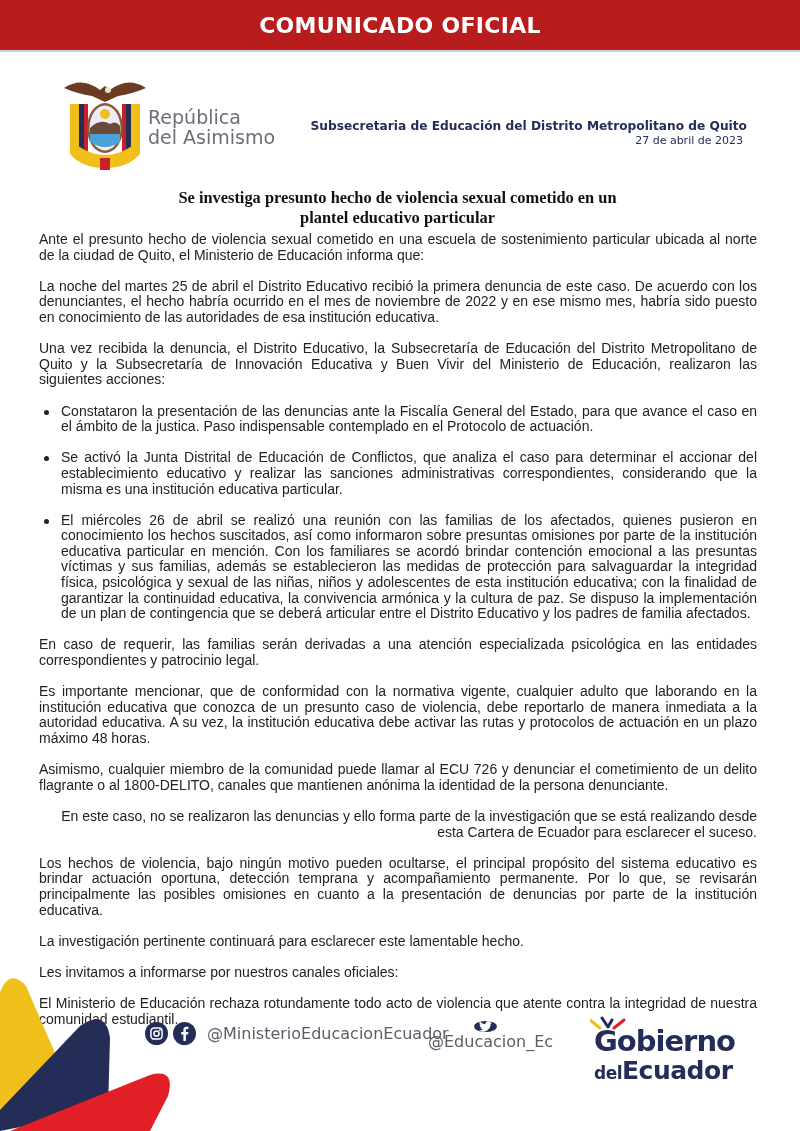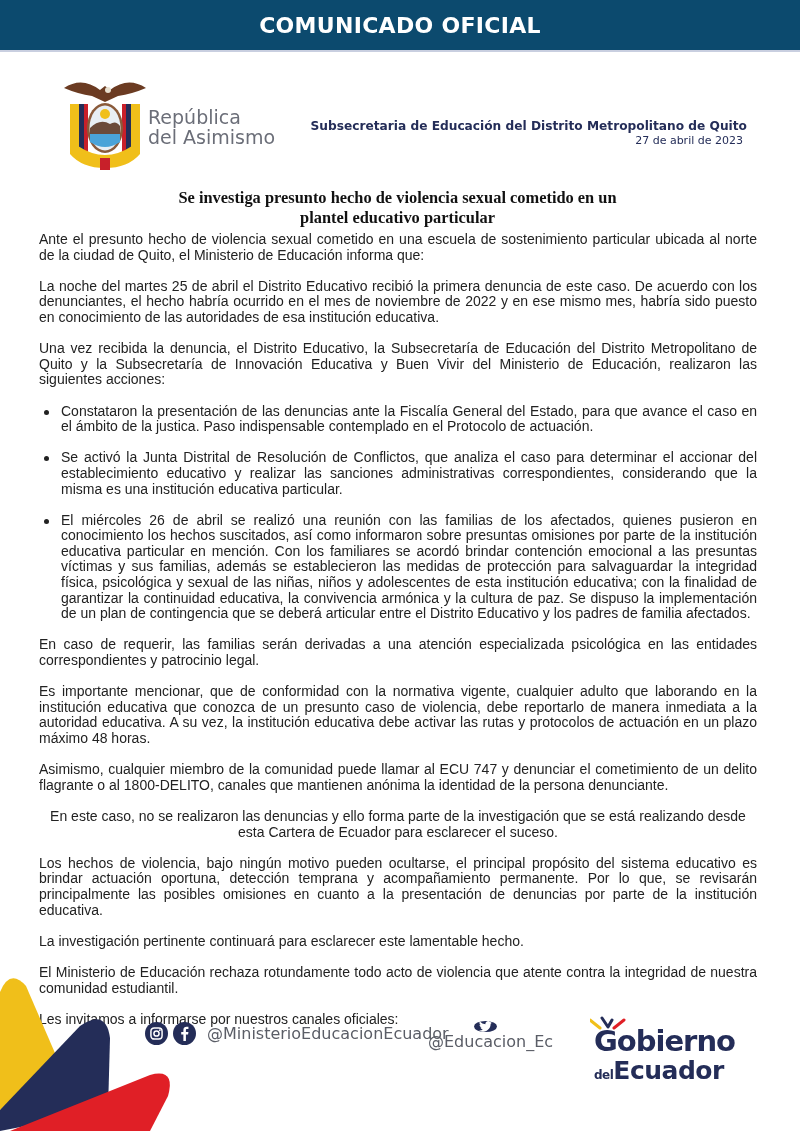--- a/index.html
+++ b/index.html
@@ -1,21 +1,21 @@
 <!DOCTYPE html>
 <html><head>
 <meta charset="utf-8">
 <style>
   * { box-sizing: border-box; margin: 0; padding: 0; }
   html, body { width: 800px; height: 1131px; background: #ffffff; overflow: hidden; }
   body { position: relative; font-family: "Liberation Sans", "DejaVu Sans", sans-serif; color: #222; }
 
   .banner {
     position: absolute; left: 0; top: 0; width: 800px; height: 52px;
-    background: #0c4a6e; border-bottom: 2px solid #c9cfe0;
+    background: #b91c1c; border-bottom: 2px solid #c9cfe0;
     display: flex; align-items: center; justify-content: center;
   }
   .banner-title {
     color: #ffffff; font-family: "DejaVu Sans", sans-serif; font-weight: bold;
     font-size: 22px; letter-spacing: 0.3px;
   }
 
   .coat { position: absolute; left: 62px; top: 76px; width: 86px; height: 96px; }
   .rep-text {
     position: absolute; left: 148px; top: 107px; color: #6b6e78;
@@ -41,41 +41,41 @@
     font-family: "Liberation Sans", sans-serif; font-size: 14px; line-height: 15.6px; color: #222;
     text-align: justify;
   }
   .body-text p { margin-bottom: 15.6px; }
   .body-text ul { list-style: none; margin: 0 0 15.6px 0; }
   .body-text li { position: relative; padding-left: 22px; margin-bottom: 15.6px; }
   .body-text li:last-child { margin-bottom: 0; }
   .body-text li .bullet {
     position: absolute; left: 5px; top: 6px; width: 5px; height: 5px; border-radius: 50%; background: #222;
   }
-  .left { text-align: center; }
+  .left { text-align: right; }
 
   .deco { position: absolute; left: 0; top: 960px; width: 180px; height: 171px; }
 
   .social { position: absolute; top: 1021px; height: 24px; display: flex; align-items: center; }
   .sicon {
     width: 23px; height: 23px; border-radius: 50%; background: #242d58;
     display: flex; align-items: center; justify-content: center; margin-right: 5px;
   }
   .handle { color: #5a5d66; font-family: "DejaVu Sans", sans-serif; font-size: 16px; margin-left: 6px; }
 
   .gob { position: absolute; left: 588px; top: 1016px; width: 170px; height: 78px; }
   .gob-word1 {
     position: absolute; left: 6px; top: 10px; color: #242d58;
     font-family: "DejaVu Sans", sans-serif; font-weight: bold; font-size: 29px; letter-spacing: -1px; line-height: 30px;
   }
   .gob-word2 {
     position: absolute; left: 6px; top: 42px; color: #242d58;
     font-family: "DejaVu Sans", sans-serif; font-weight: bold; line-height: 26px; letter-spacing: -0.5px;
   }
-  .gob-word2 .small { font-size: 12px; }
+  .gob-word2 .small { font-size: 17px; }
   .gob-word2 .big { font-size: 25px; }
 </style>
 </head>
 <body>
 
 <div class="banner">
   <span class="banner-title">COMUNICADO OFICIAL</span>
 </div>
 
 <svg class="coat" viewBox="0 0 86 96">
@@ -110,34 +110,34 @@
   <div>Se investiga presunto hecho de violencia sexual cometido en un</div>
   <div>plantel educativo particular</div>
 </div>
 
 <div class="body-text">
   <p>Ante el presunto hecho de violencia sexual cometido en una escuela de sostenimiento particular ubicada al norte de la ciudad de Quito, el Ministerio de Educación informa que:</p>
   <p>La noche del martes 25 de abril el Distrito Educativo recibió la primera denuncia de este caso. De acuerdo con los denunciantes, el hecho habría ocurrido en el mes de noviembre de 2022 y en ese mismo mes, habría sido puesto en conocimiento de las autoridades de esa institución educativa.</p>
   <p>Una vez recibida la denuncia, el Distrito Educativo, la Subsecretaría de Educación del Distrito Metropolitano de Quito y la Subsecretaría de Innovación Educativa y Buen Vivir del Ministerio de Educación, realizaron las siguientes acciones:</p>
   <ul>
     <li><span class="bullet"></span><span>Constataron la presentación de las denuncias ante la Fiscalía General del Estado, para que avance el caso en el ámbito de la justica. Paso indispensable contemplado en el Protocolo de actuación.</span></li>
-    <li><span class="bullet"></span><span>Se activó la Junta Distrital de Resolución de Conflictos, que analiza el caso para determinar el accionar del establecimiento educativo y realizar las sanciones administrativas correspondientes, considerando que la misma es una institución educativa particular.</span></li>
+    <li><span class="bullet"></span><span>Se activó la Junta Distrital de Educación de Conflictos, que analiza el caso para determinar el accionar del establecimiento educativo y realizar las sanciones administrativas correspondientes, considerando que la misma es una institución educativa particular.</span></li>
     <li><span class="bullet"></span><span>El miércoles 26 de abril se realizó una reunión con las familias de los afectados, quienes pusieron en conocimiento los hechos suscitados, así como informaron sobre presuntas omisiones por parte de la institución educativa particular en mención. Con los familiares se acordó brindar contención emocional a las presuntas víctimas y sus familias, además se establecieron las medidas de protección para salvaguardar la integridad física, psicológica y sexual de las niñas, niños y adolescentes de esta institución educativa; con la finalidad de garantizar la continuidad educativa, la convivencia armónica y la cultura de paz. Se dispuso la implementación de un plan de contingencia que se deberá articular entre el Distrito Educativo y los padres de familia afectados.</span></li>
   </ul>
   <p>En caso de requerir, las familias serán derivadas a una atención especializada psicológica en las entidades correspondientes y patrocinio legal.</p>
   <p>Es importante mencionar, que de conformidad con la normativa vigente, cualquier adulto que laborando en la institución educativa que conozca de un presunto caso de violencia, debe reportarlo de manera inmediata a la autoridad educativa. A su vez, la institución educativa debe activar las rutas y protocolos de actuación en un plazo máximo 48 horas.</p>
-  <p>Asimismo, cualquier miembro de la comunidad puede llamar al ECU 747 y denunciar el cometimiento de un delito flagrante o al 1800-DELITO, canales que mantienen anónima la identidad de la persona denunciante.</p>
+  <p>Asimismo, cualquier miembro de la comunidad puede llamar al ECU 726 y denunciar el cometimiento de un delito flagrante o al 1800-DELITO, canales que mantienen anónima la identidad de la persona denunciante.</p>
   <p class="left">
     <span>En este caso, no se realizaron las denuncias y ello forma parte de la investigación que se está realizando desde</span><br>
     <span>esta Cartera de Ecuador para esclarecer el suceso.</span>
   </p>
   <p>Los hechos de violencia, bajo ningún motivo pueden ocultarse, el principal propósito del sistema educativo es brindar actuación oportuna, detección temprana y acompañamiento permanente. Por lo que, se revisarán principalmente las posibles omisiones en cuanto a la presentación de denuncias por parte de la institución educativa.</p>
   <p>La investigación pertinente continuará para esclarecer este lamentable hecho.</p>
+  <p>Les invitamos a informarse por nuestros canales oficiales:</p>
   <p>El Ministerio de Educación rechaza rotundamente todo acto de violencia que atente contra la integridad de nuestra comunidad estudiantil.</p>
-  <p>Les invitamos a informarse por nuestros canales oficiales:</p>
 </div>
 
 <svg class="deco" viewBox="0 0 180 171">
   <path d="M0 32 Q10 8 26 26 L58 100 L0 150 Z" fill="#f0bf1a"></path>
   <path d="M0 150 L80 66 Q106 48 110 78 L108 150 L0 171 Z" fill="#242d58"></path>
   <path d="M10 171 L150 115 Q176 108 168 136 L150 171 Z" fill="#e01f26"></path>
 </svg>
 
 <div class="social" style="left:145px;">
   <span class="sicon">

